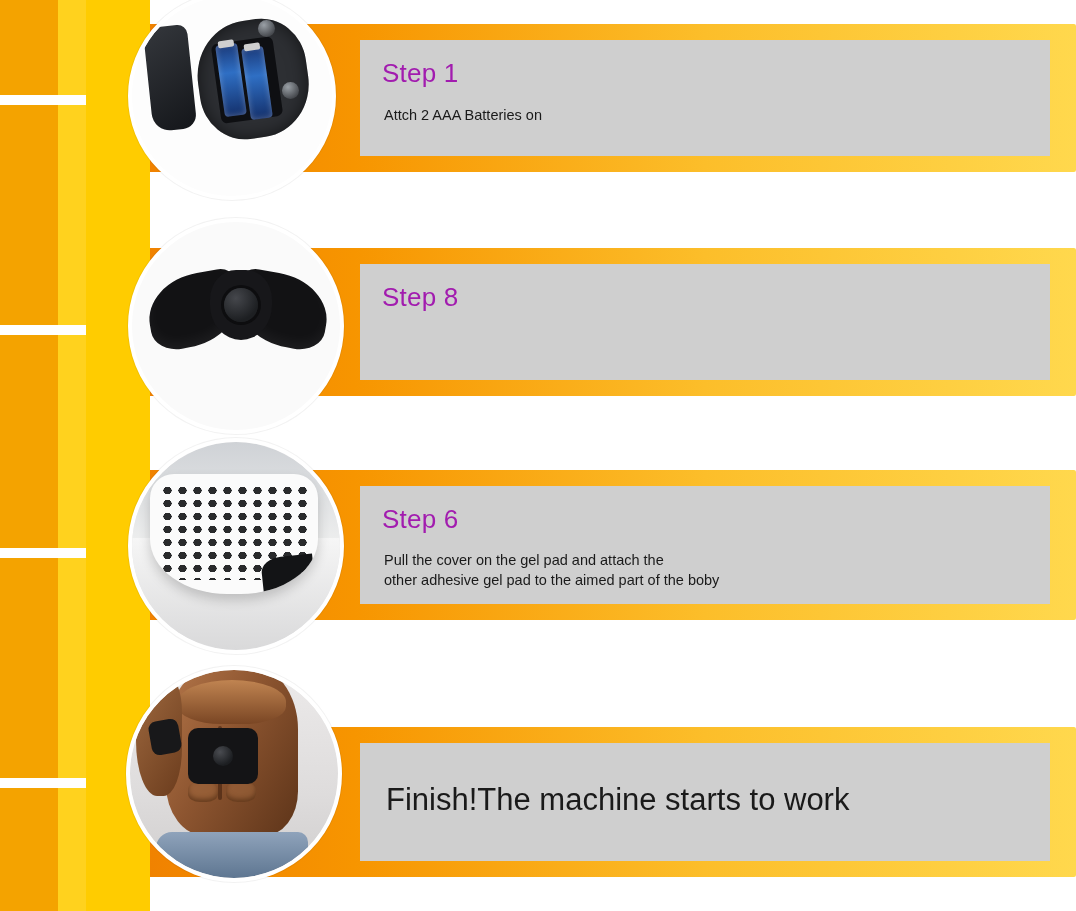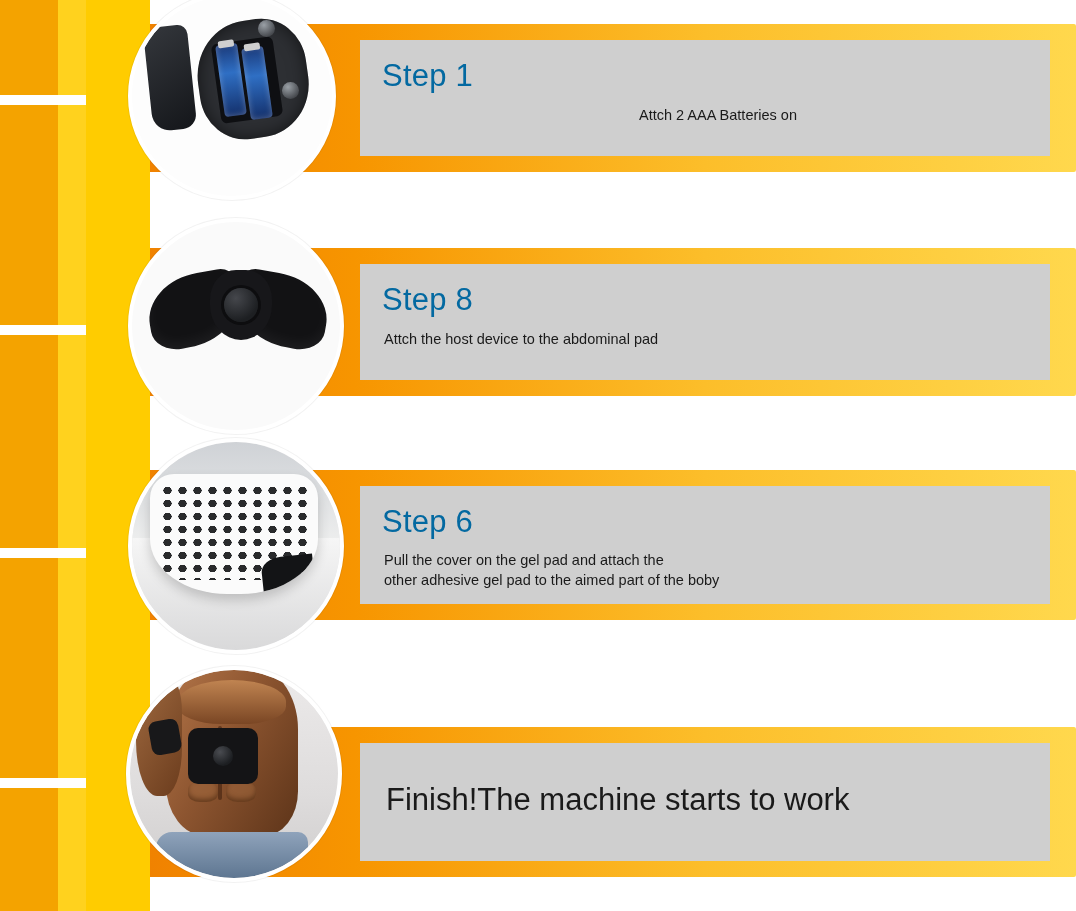--- a/index.html
+++ b/index.html
@@ -59,22 +59,22 @@
   }
 
   
   .panel-grey {
     position: absolute;
     background: #cfcfcf;
   }
 
   .step-title {
     position: absolute;
-    color: #0369a1;
-    font-size: 31px;
+    color: #a21caf;
+    font-size: 26px;
     font-weight: 400;
     letter-spacing: 0.2px;
     white-space: nowrap;
   }
   .step-desc {
     position: absolute;
     color: #1a1a1a;
     font-size: 14.5px;
     line-height: 20px;
     white-space: pre-line;
@@ -310,21 +310,21 @@
 
   <div class="notch" style="top:95px;"></div>
   <div class="notch" style="top:325px;"></div>
   <div class="notch" style="top:548px;"></div>
   <div class="notch" style="top:778px;"></div>
 
   <div class="step-row" style="top:24px;height:148px;">
     <div class="bar-orange"></div>
     <div class="panel-grey" style="left:360px; top:16px; width:690px; height:116px;"></div>
     <div class="step-title" style="left:382px; top:34px;">Step 1</div>
-    <div class="step-desc" style="left:408px; top:81px; width:620px;text-align:center;">Attch 2 AAA Batteries on</div>
+    <div class="step-desc" style="left:384px; top:81px; width:620px;">Attch 2 AAA Batteries on</div>
   </div>
 
   <div class="circle ph1" style="left:128px; top:-8px; width:200px; height:200px;">
     <div class="circle-inner">
       <div class="pad-strip"></div>
       <div class="battery-door"></div>
       <div class="slot"></div>
       <div class="cell c1">
           <div class="cap"></div>
         </div>
@@ -333,21 +333,20 @@
         </div>
       <div class="screw s1"></div>
       <div class="screw s2"></div>
     </div>
   </div>
 
   <div class="step-row" style="top:248px;height:148px;">
     <div class="bar-orange"></div>
     <div class="panel-grey" style="left:360px; top:16px; width:690px; height:116px;"></div>
     <div class="step-title" style="left:382px; top:34px;">Step 8</div>
-    <div class="step-desc" style="left:384px; top:81px; width:620px;">Attch the host device to the abdominal pad</div>
   </div>
 
   <div class="circle ph2" style="left:128px; top:218px; width:208px; height:208px;">
     <div class="circle-inner">
       <div class="wing wing-l"></div>
       <div class="wing wing-r"></div>
       <div class="center"></div>
       <div class="hub"></div>
     </div>
   </div>

